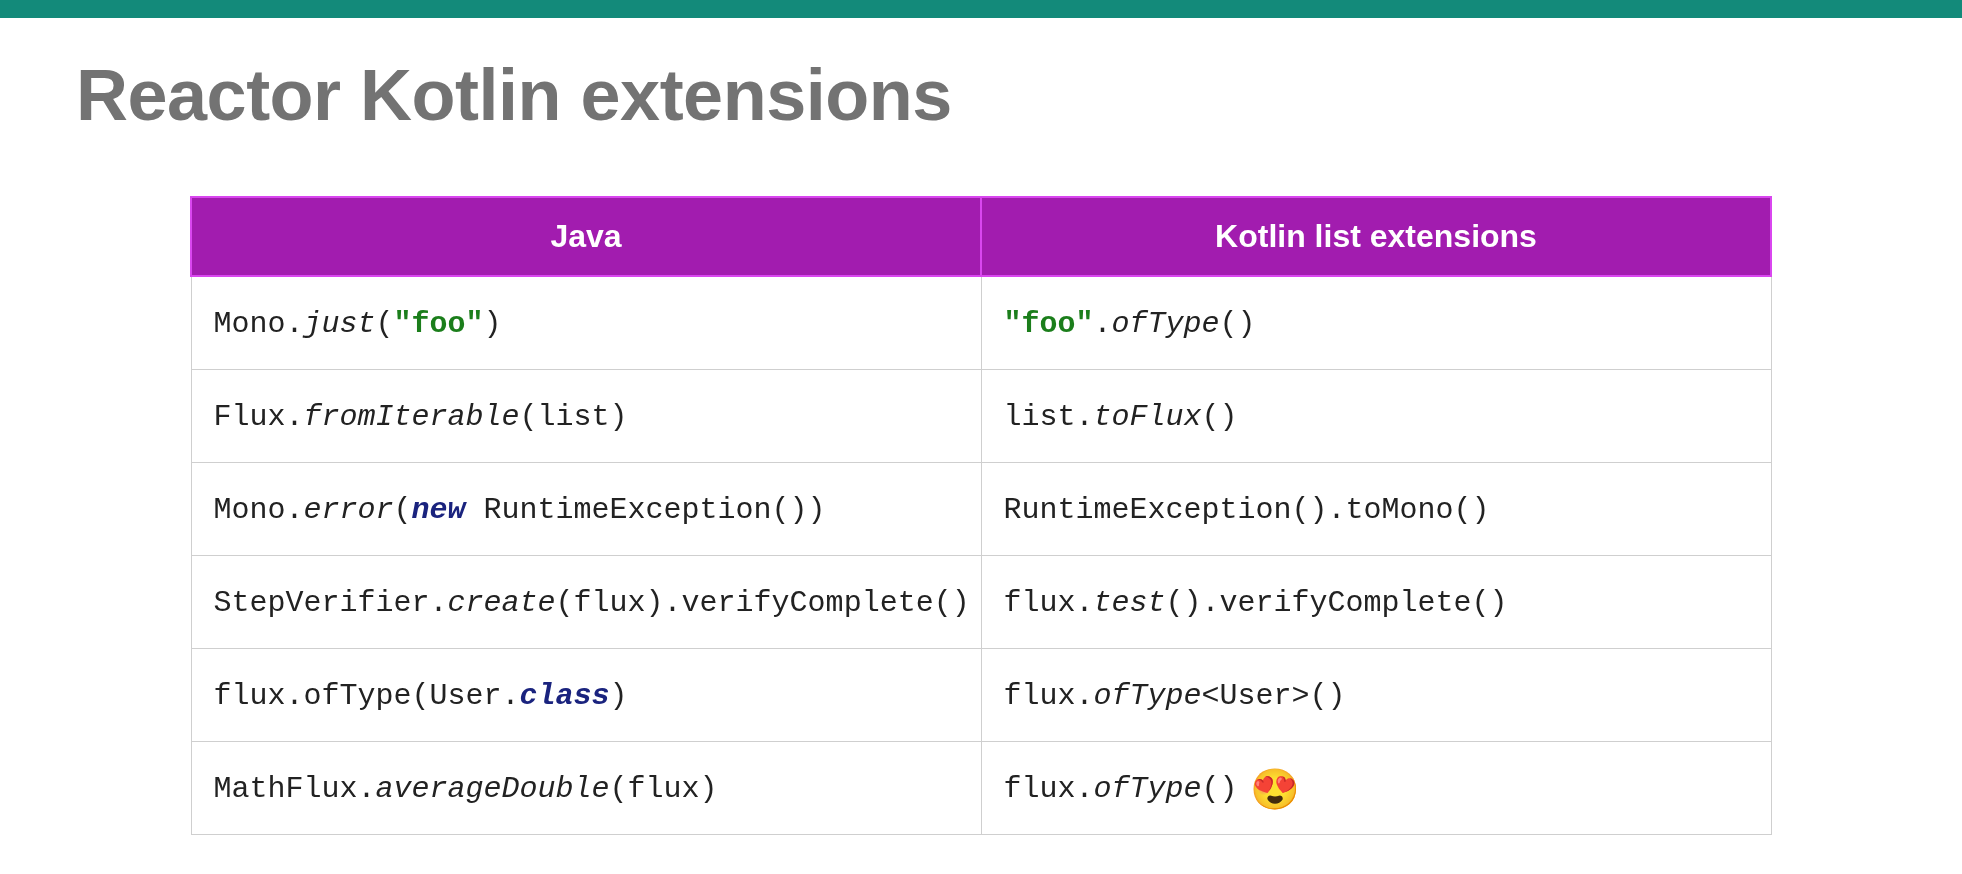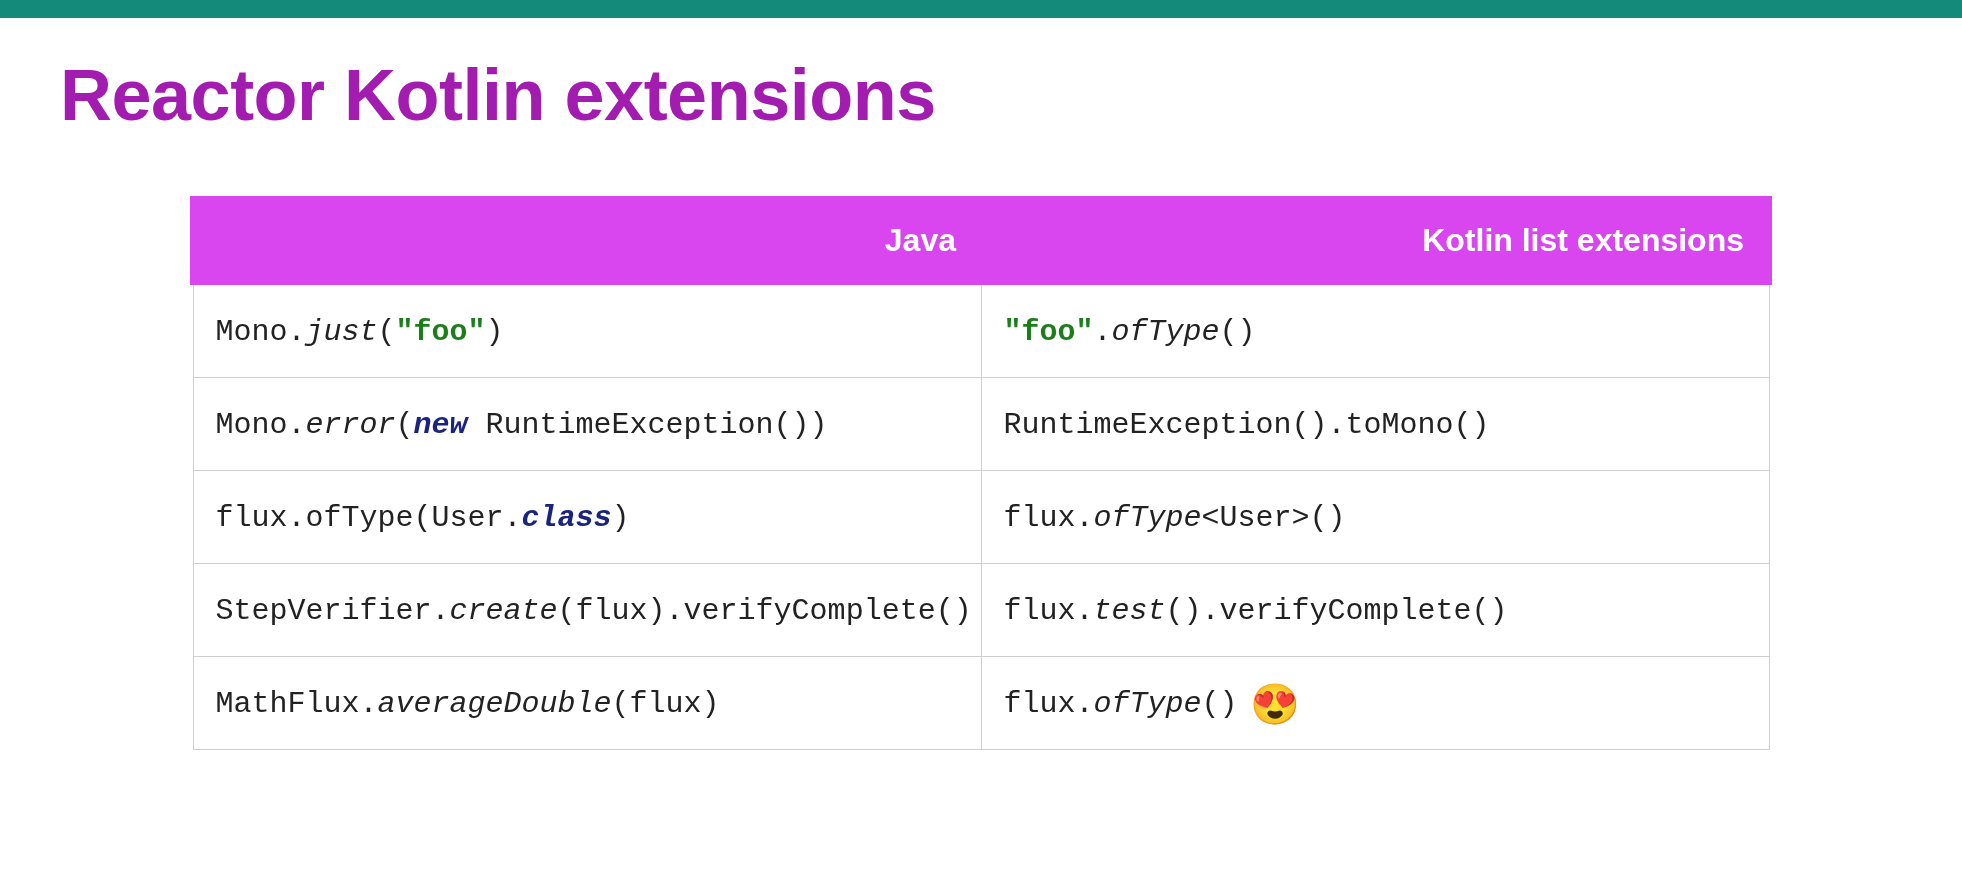--- a/index.html
+++ b/index.html
@@ -18,42 +18,42 @@
   }
   .top-bar {
     height: 18px;
     background: #138a7a;
     width: 100%;
   }
   .content {
     padding: 36px 60px 40px 60px;
   }
   h1.title {
-    color: #a21caf;
+    color: #737373;
     font-size: 72px;
     font-weight: 700;
-    margin: 0 0 60px 0;
+    margin: 0 0 60px 16px;
     letter-spacing: -0.5px;
   }
   .table-wrap {
     padding: 0 130px;
   }
   table.comp {
     border-collapse: collapse;
     width: 100%;
     table-layout: fixed;
   }
   table.comp th {
-    background: #d946ef;
+    background: #a21caf;
     color: #ffffff;
-    text-align: right;
+    text-align: center;
     font-size: 32px;
     font-weight: 700;
     padding: 20px 22px;
-    border: 6px solid #d946ef;
+    border: 2px solid #d946ef;
   }
   table.comp td {
     border: 1px solid #cfcfcf;
     padding: 22px 22px;
     font-size: 30px;
     vertical-align: top;
     line-height: 1.5;
   }
   td.row-tall {
     padding-bottom: 48px;
@@ -88,30 +88,34 @@
             <th>Java</th>
             <th>Kotlin list extensions</th>
           </tr>
         </thead>
         <tbody id="tbody">
             <tr>
               <td><span class="code"><span>Mono.</span><span class="em">just</span><span>(</span><span class="str">"foo"</span><span>)</span></span></td>
               <td><span class="code"><span class="str">"foo"</span><span>.</span><span class="em">ofType</span><span>()</span></span></td>
             </tr>
             <tr>
+              <td><span class="code"><span>Flux.</span><span class="em">fromIterable</span><span>(list)</span></span></td>
+              <td><span class="code"><span>list.</span><span class="em">toFlux</span><span>()</span></span></td>
+            </tr>
+            <tr>
               <td><span class="code"><span>Mono.</span><span class="em">error</span><span>(</span><span class="kw">new </span><span>RuntimeException())</span></span></td>
               <td><span class="code"><span>RuntimeException().toMono()</span></span></td>
             </tr>
             <tr>
+              <td><span class="code"><span>StepVerifier.</span><span class="em">create</span><span>(flux).verifyComplete()</span></span></td>
+              <td><span class="code"><span>flux.</span><span class="em">test</span><span>().verifyComplete()</span></span></td>
+            </tr>
+            <tr>
               <td class="row-tall"><span class="code"><span>flux.ofType(User.</span><span class="kw">class</span><span>)</span></span></td>
               <td class="row-tall"><span class="code"><span>flux.</span><span class="em">ofType</span><span>&lt;User&gt;()</span></span></td>
-            </tr>
-            <tr>
-              <td><span class="code"><span>StepVerifier.</span><span class="em">create</span><span>(flux).verifyComplete()</span></span></td>
-              <td><span class="code"><span>flux.</span><span class="em">test</span><span>().verifyComplete()</span></span></td>
             </tr>
             <tr>
               <td><span class="code"><span>MathFlux.</span><span class="em">averageDouble</span><span>(flux)</span></span></td>
               <td><span class="code"><span>flux.</span><span class="em">ofType</span><span>()</span></span>  <span class="emoji">😍</span></td>
             </tr>
           </tbody>
       </table>
     </div>
   </div>
 </div>

